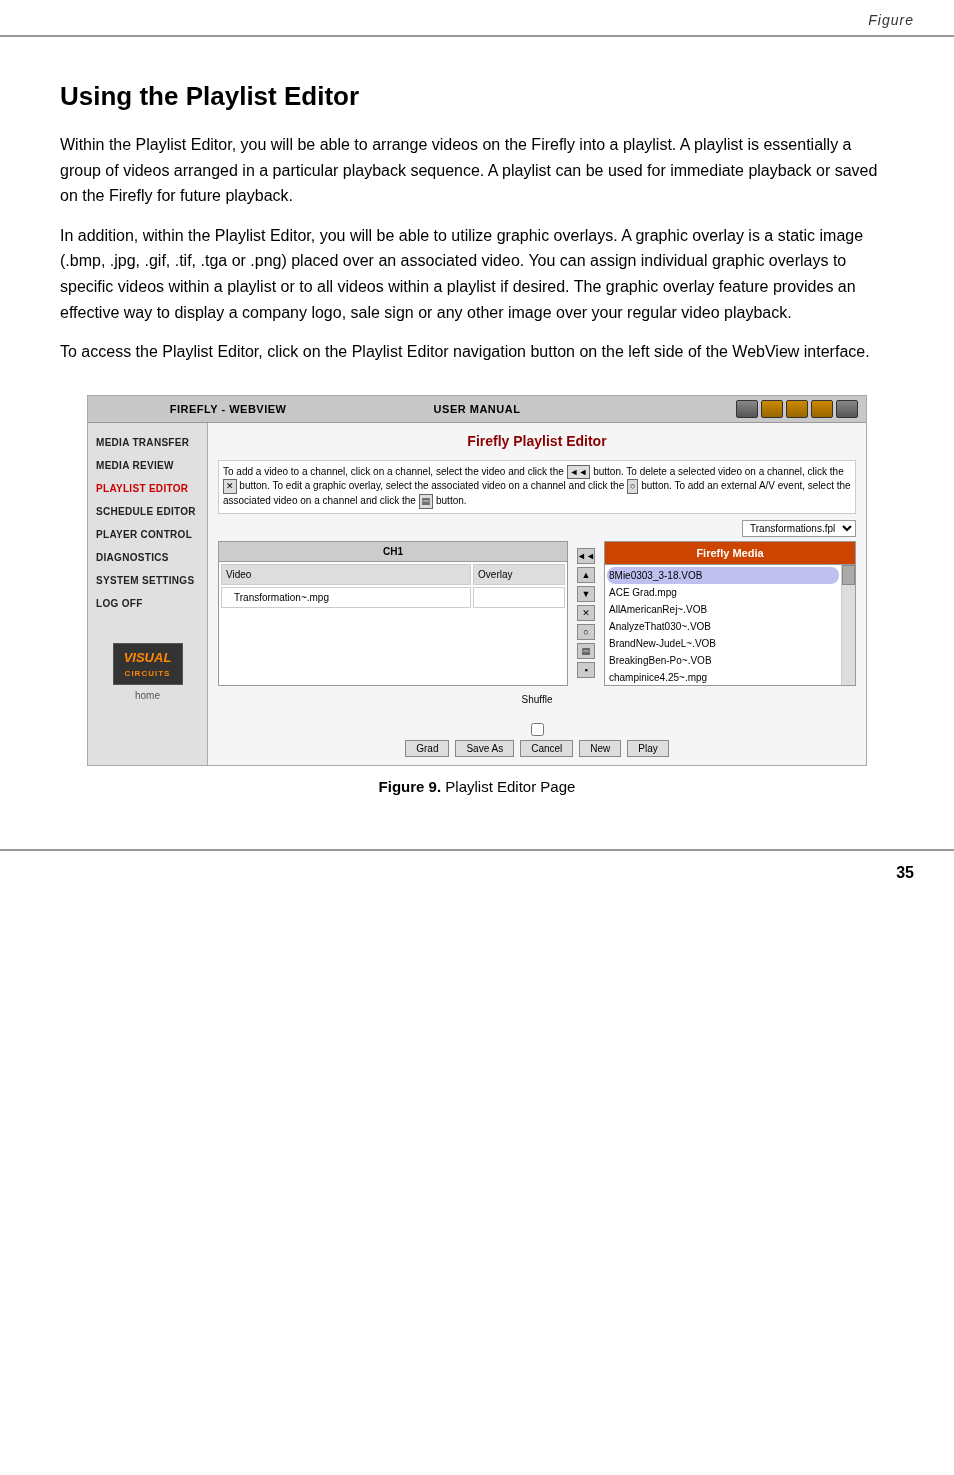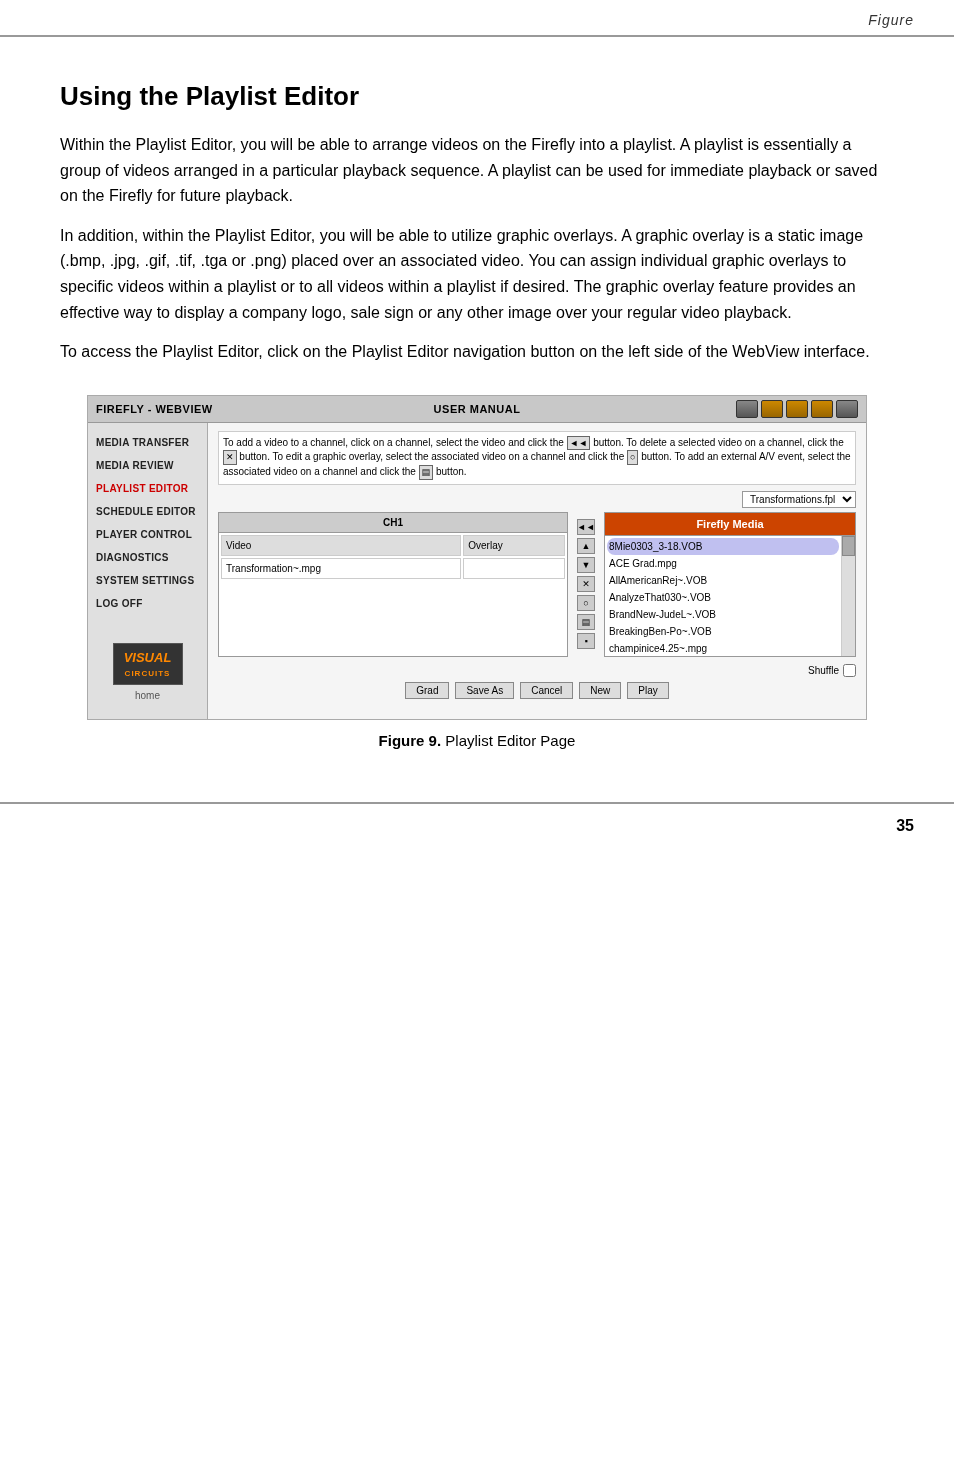--- a/index.html
+++ b/index.html
@@ -67,20 +67,21 @@
       background: #c8c8c8;
       border-bottom: 1px solid #999;
       padding: 4px 8px;
     }
     .wv-header-left {
       font-size: 11px;
       font-weight: bold;
       color: #000;
       flex: 1;
       letter-spacing: 0.5px;
+      text-align: right;
     }
     .wv-header-center {
       font-size: 11px;
       font-weight: bold;
       color: #000;
       flex: 2;
       text-align: center;
       letter-spacing: 0.5px;
     }
     .wv-header-right {
@@ -234,21 +235,21 @@
     }
     .wv-ch1-table th {
       background: #ddd;
       border: 1px solid #ccc;
       padding: 2px 4px;
       font-weight: normal;
       text-align: left;
     }
     .wv-ch1-table td {
       border: 1px solid #ccc;
-      padding: 2px 4px;
+      padding: 2px 12px;
       vertical-align: top;
       font-size: 10px;
     }
 
     
     .wv-controls {
       display: flex;
       flex-direction: column;
       justify-content: center;
       gap: 3px;
@@ -297,21 +298,22 @@
       border-radius: 8px;
     }
 
     
     .wv-shuffle-row {
       display: flex;
       align-items: center;
       justify-content: flex-end;
       font-size: 10px;
       margin: 4px 0;
-      gap: 4px;
+      gap: 16px;
+      flex-direction: column;
     }
 
     
     .wv-currently {
       font-size: 10px;
       display: flex;
       justify-content: space-between;
       align-items: center;
       margin-bottom: 6px;
     }
@@ -432,20 +434,21 @@
           <div class="wv-sidebar-logo-box">
             <span style="color:#ff8800;font-size:13px;font-weight:bold;font-style:italic;">VISUAL</span>
             <span class="wv-sidebar-logo-sub">CIRCUITS</span>
           </div>
           <div class="wv-sidebar-home">home</div>
         </div>
       </div>
 
       <div class="wv-main">
 
+        <div class="wv-main-title">Firefly Playlist Editor</div>
 
         <div class="wv-instruction">
           To add a video to a channel, click on a channel, select the video and click the
           <span class="btn-icon">◄◄</span>
           button. To delete a selected video on a channel, click the
           <span class="btn-icon">✕</span>
           button. To edit a graphic overlay, select the associated video on a channel and click the
           <span class="btn-icon">○</span>
           button. To add an external A/V event, select the associated video on a channel and click the
           <span class="btn-icon">▤</span>

